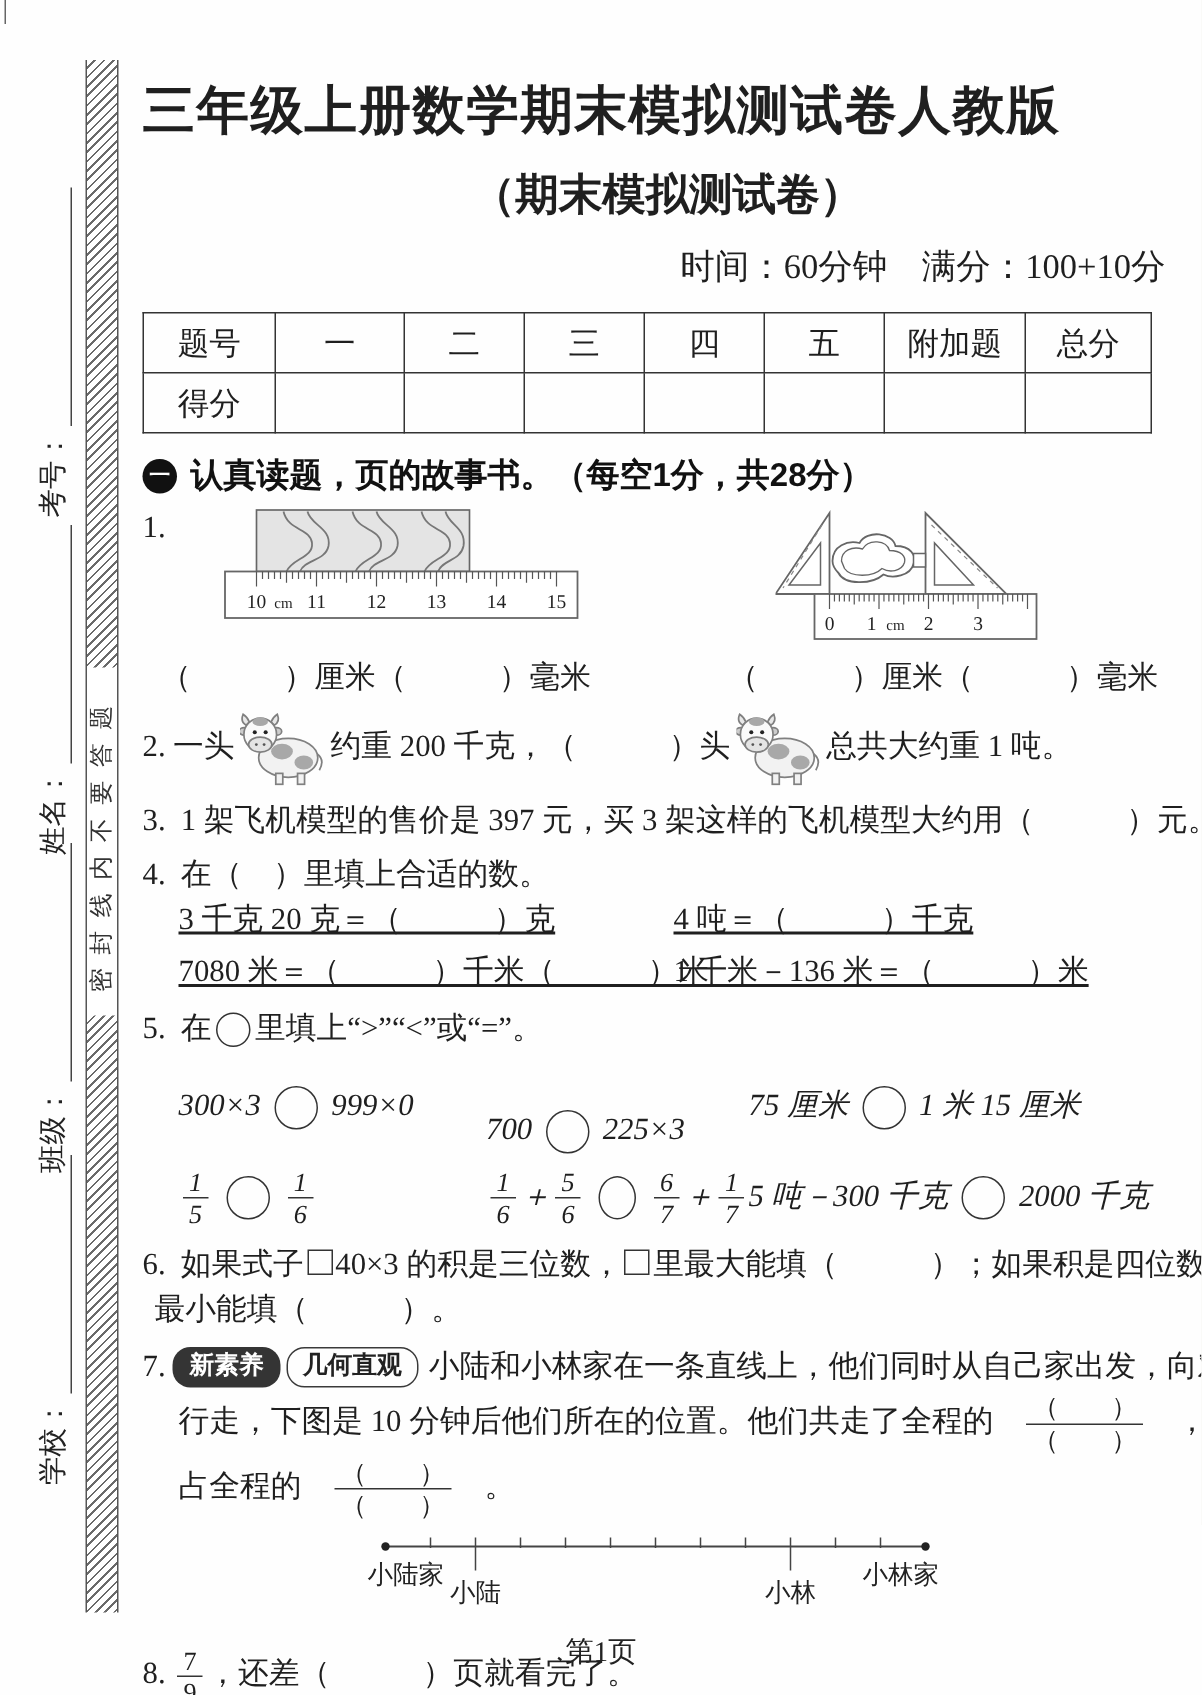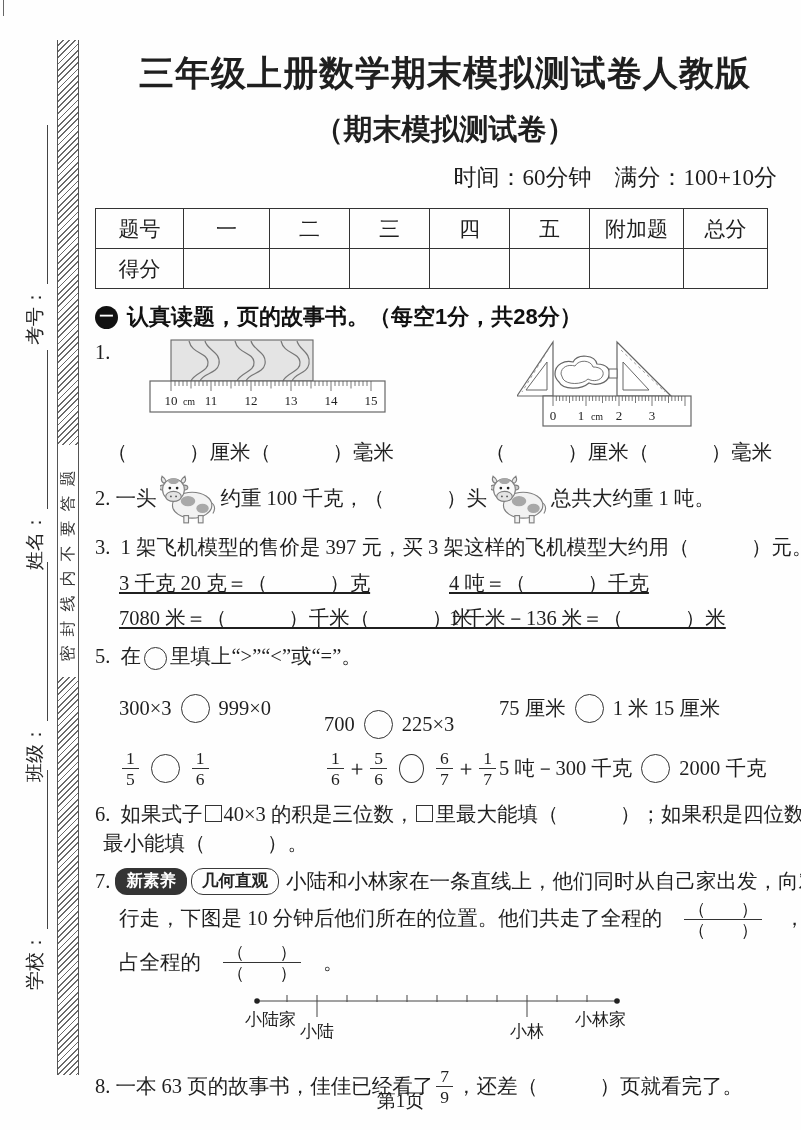--- a/index.html
+++ b/index.html
@@ -13,42 +13,42 @@
   .hatch{width:100%;background:repeating-linear-gradient(135deg,transparent 0,transparent 3.2px,#6a6a6a 3.2px,#6a6a6a 4.4px);}
   .hatch-top{height:405px;}
   .hatch-bottom{flex:1;}
   .seal-label{height:232px;display:flex;align-items:center;justify-content:center;overflow:visible;}
   .seal-label span{transform:rotate(-90deg);white-space:nowrap;font-size:16px;letter-spacing:9px;color:#333;}
   .side-field{position:absolute;width:220px;height:26px;transform:rotate(-90deg);
               display:flex;align-items:flex-end;font-size:19px;color:#222;}
   .side-field .fline{flex:1;border-bottom:1.4px solid #444;margin-left:4px;height:6px;}
   
   .main{position:absolute;left:95px;top:50px;width:700px;}
-  .title{font-size:35px;font-weight:700;text-align:center;letter-spacing:1px;white-space:nowrap;}
+  .title{font-size:35px;font-weight:700;letter-spacing:1px;white-space:nowrap;}
   .subtitle{font-size:29px;font-weight:700;text-align:center;margin-top:13px;}
   .meta{font-size:23px;text-align:right;padding-right:18px;margin-top:12px;}
   table.score{width:672px;border-collapse:collapse;margin-top:15px;table-layout:fixed;}
   table.score td{border:1.4px solid #333;height:39px;text-align:center;font-size:21px;padding:0;}
   .section-head{margin-top:13px;display:flex;align-items:center;gap:9px;
                 font-family:"Liberation Sans",sans-serif;font-weight:700;font-size:22px;color:#111;}
   .section-icon{width:23px;height:23px;border-radius:50%;background:#111;color:#fff;
                 display:flex;align-items:center;justify-content:center;font-size:14px;flex:none;}
   
   .q{font-size:20.5px;line-height:1.45;white-space:nowrap;}
   .qno{display:inline-block;margin-right:5px;}
   .q1-figs{display:flex;align-items:flex-start;margin-top:6px;}
   .q1-answers{margin-top:8px;margin-left:12px;}
   .q1-answers .grp2{margin-left:86px;}
   .qrow{display:flex;align-items:center;}
   .cow{margin:0 4px;flex:none;}
   .q4-rows{margin-left:24px;display:grid;grid-template-columns:330px 1fr;row-gap:5px;margin-top:0;text-decoration:underline;}
   .cmp-circle{display:inline-block;width:27px;height:27px;border:1.6px solid #333;border-radius:50%;
               vertical-align:middle;margin:0 9px;}
   .cmp-circle.small{width:21px;height:21px;margin:0 3px;}
-  .q5-row{margin-left:24px;display:flex;align-items:center;margin-top:6px;}
+  .q5-row{margin-left:24px;display:flex;align-items:center;margin-top:6px;font-style:italic;}
   .q5-row .itm{display:flex;align-items:center;}
   .frac{display:inline-flex;flex-direction:column;align-items:center;vertical-align:middle;
         font-size:17.5px;line-height:1.15;margin:0 3px;}
   .frac .fnum{display:block;border-bottom:1.4px solid #333;padding:0 4px;}
   .frac .fden{display:block;padding:0 4px;}
   .sqbox{display:inline-block;width:15px;height:15px;border:1.4px solid #333;vertical-align:-1px;margin:0 2px;}
   .q6-l2{margin-left:8px;}
   .badge-dark{background:#343434;color:#fff;border-radius:12px;padding:1px 11px 2px;
               font-family:"Liberation Sans",sans-serif;font-weight:700;font-size:16.5px;margin-right:4px;}
   .badge-outline{border:1.6px solid #3a3a3a;border-radius:12px;padding:0 10px 1px;color:#222;
@@ -301,21 +301,21 @@
           <ellipse cx="23.4" cy="13" rx="3.4" ry="2.4" fill="#cccccc"></ellipse>
           <circle cx="13" cy="15" r="10.5" fill="#fafafa"></circle>
           <ellipse cx="13" cy="6.8" rx="5" ry="2.8" fill="#a8a8a8" stroke="none"></ellipse>
           <circle cx="9.5" cy="13.5" r="1.3" fill="#222" stroke="none"></circle>
           <circle cx="16.5" cy="13.5" r="1.3" fill="#222" stroke="none"></circle>
           <ellipse cx="13" cy="21.5" rx="7.5" ry="4.8" fill="#e4e4e4"></ellipse>
           <circle cx="10.5" cy="21.5" r="0.9" fill="#555" stroke="none"></circle>
           <circle cx="15.5" cy="21.5" r="0.9" fill="#555" stroke="none"></circle>
         </g>
       </svg>
-      <span>约重 100 千克，（　　　）头</span>
+      <span>约重 200 千克，（　　　）头</span>
       <svg class="cow" width="56" height="50" viewBox="0 0 54 48">
         <g stroke="#808080" stroke-width="1.1">
           <path d="M49,27 q6,4 2,11" fill="none"></path>
           <ellipse cx="31" cy="30" rx="19" ry="12.5" fill="#f2f2f2"></ellipse>
           <ellipse cx="27" cy="26" rx="7" ry="5" fill="#a8a8a8" stroke="none"></ellipse>
           <ellipse cx="41" cy="33" rx="6" ry="4.5" fill="#a8a8a8" stroke="none"></ellipse>
           <rect x="23" y="40" width="4.5" height="7" fill="#f2f2f2"></rect>
           <rect x="37" y="40" width="4.5" height="7" fill="#f2f2f2"></rect>
           <path d="M4,9 q-4,-2 -2,-7 q3,2 4,5 z" fill="#e8e8e8"></path>
           <path d="M22,9 q4,-2 2,-7 q-3,2 -4,5 z" fill="#e8e8e8"></path>
@@ -332,20 +332,24 @@
       </svg>
       <span>总共大约重 1 吨。</span>
     </div>
 
     <div class="q" style="margin-top:9px;">
       <span class="qno">3.</span>
       <span>1 架飞机模型的售价是 397 元，买 3 架这样的飞机模型大约用（　　　）元。</span>
     </div>
 
     <div class="q" style="margin-top:7px;">
+      <div>
+        <span class="qno">4.</span>
+        <span>在（　）里填上合适的数。</span>
+      </div>
       <div class="q4-rows">
         <span>3 千克 20 克＝（　　　）克</span>
         <span>4 吨＝（　　　）千克</span>
         <span>7080 米＝（　　　）千米（　　　）米</span>
         <span>1 千米－136 米＝（　　　）米</span>
       </div>
     </div>
 
     <div class="q" style="margin-top:8px;">
       <div>
@@ -464,21 +468,20 @@
           <text x="0" y="38">小陆家</text>
           <text x="72" y="50" text-anchor="middle">小陆</text>
           <text x="282" y="50" text-anchor="middle">小林</text>
           <text x="330" y="38">小林家</text>
         </g>
       </svg>
     </div>
 
     <div class="q qrow" style="margin-top:6px;">
       <span class="qno">8.</span>
-      <span>一本 63 页的故事书，佳佳已经看了</span>
       <span class="frac">
           <span class="fnum">7</span>
           <span class="fden">9</span>
         </span>
       <span>，还差（　　　）页就看完了。</span>
     </div>
 
   </div>
 
   <div class="footer">第1页</div>

